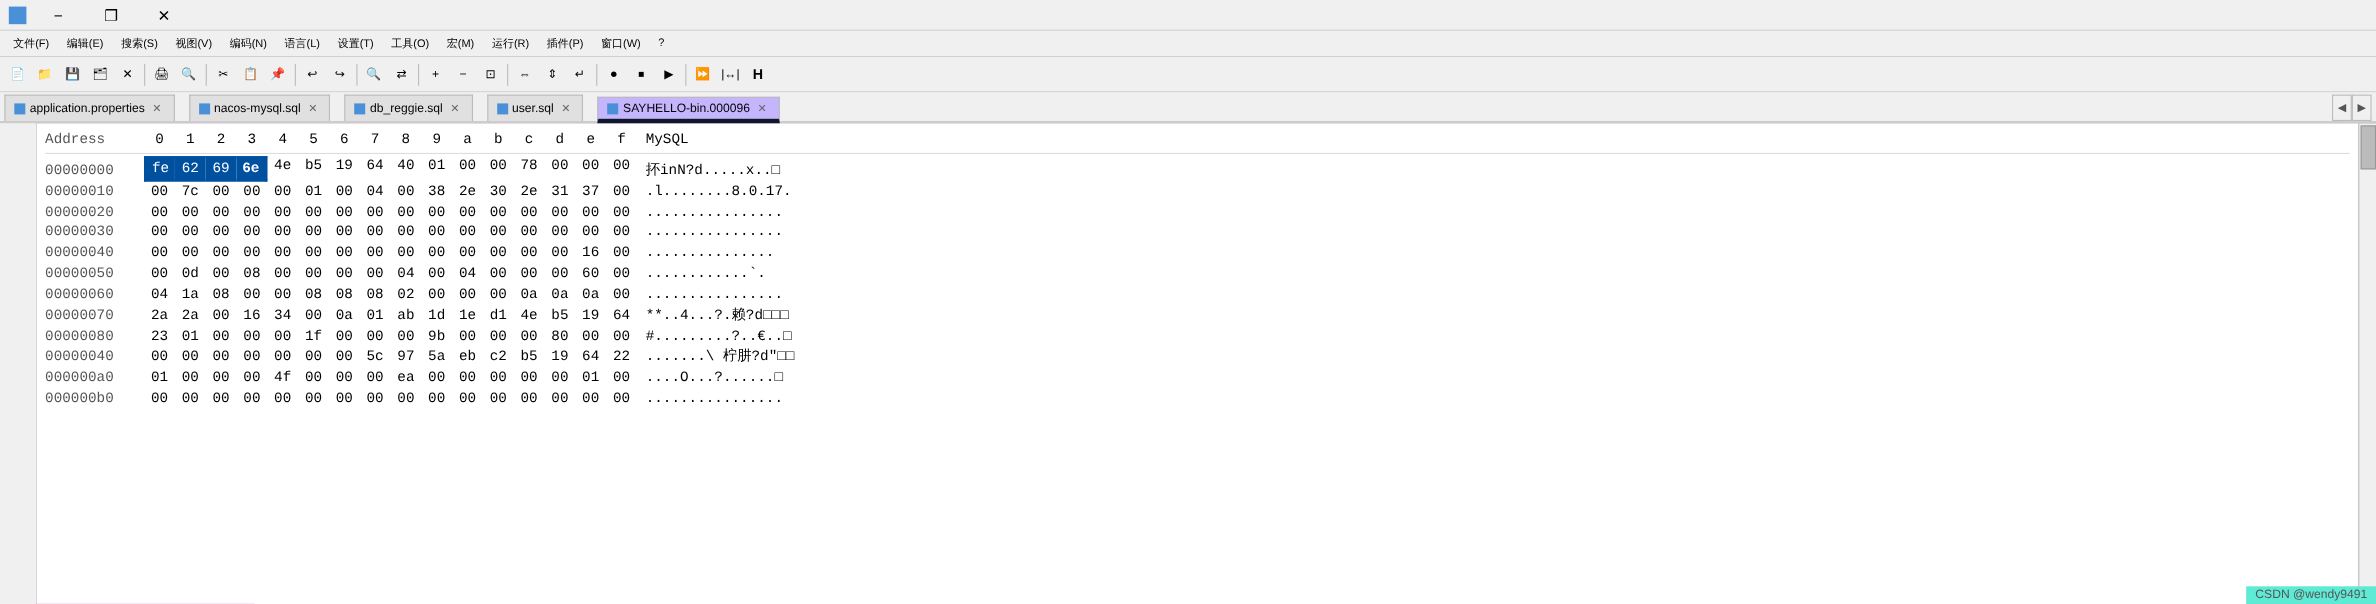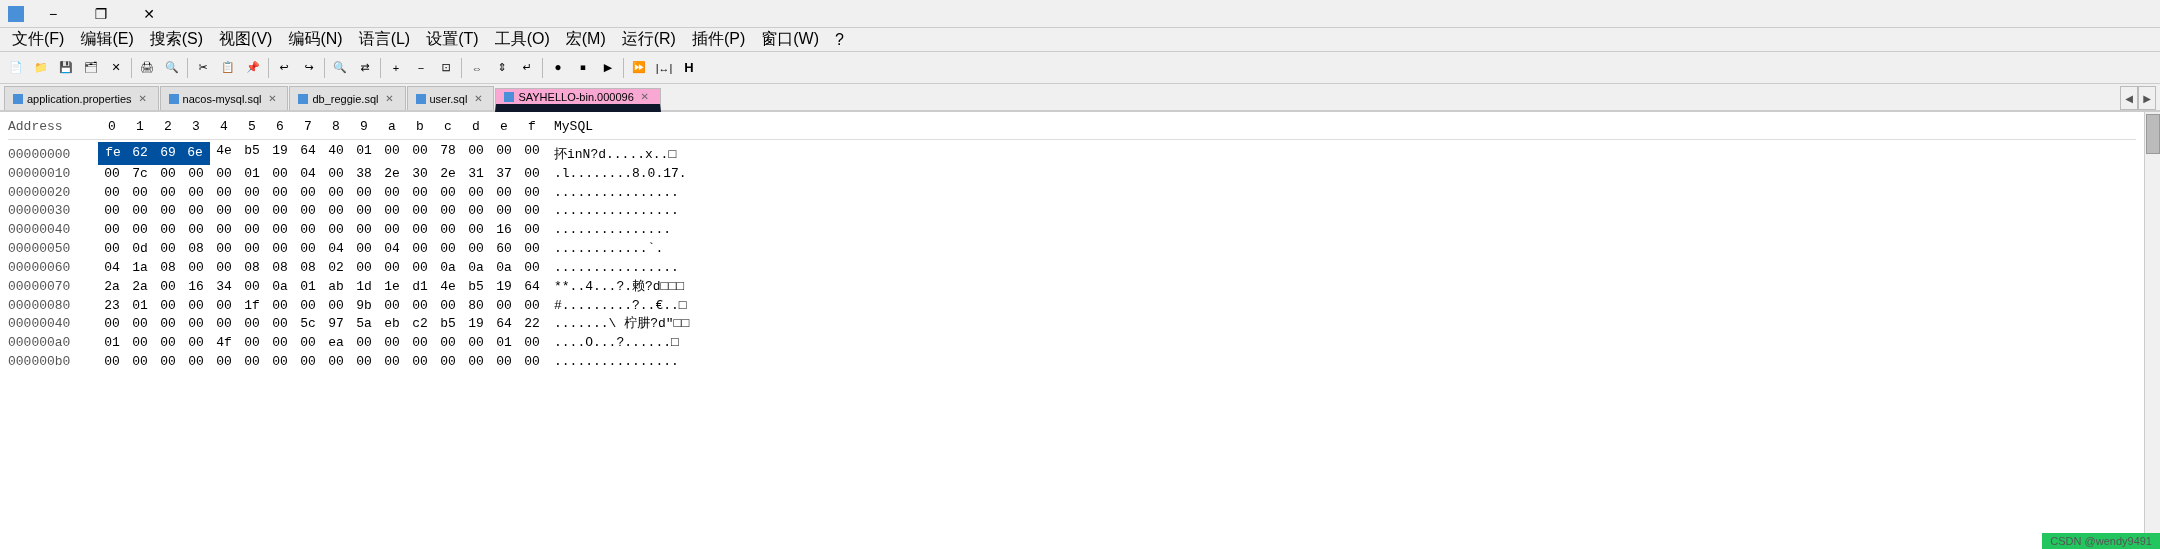--- a/index.html
+++ b/index.html
@@ -46,21 +46,21 @@
       border: none;
     }
 
     
     .menu-bar {
       background: #f0f0f0;
       height: 24px;
       display: flex;
       align-items: center;
       padding: 0 4px;
-      font-size: 16px;
+      font-size: 10px;
       font-family: Arial, sans-serif;
       border-bottom: 1px solid #ccc;
     }
     .menu-item {
       padding: 2px 8px;
       cursor: pointer;
       height: 100%;
       display: flex; align-items: center;
     }
 
@@ -91,37 +91,38 @@
     
     .tab-bar {
       background: #f0f0f0;
       height: 28px;
       display: flex;
       align-items: flex-end;
       padding: 0 4px;
       border-bottom: 2px solid #ccc;
       font-size: 12px;
       font-family: Arial, sans-serif;
+      gap: 12px;
     }
     .tab {
       display: flex;
       align-items: center;
       height: 24px;
       padding: 0 8px;
       border: 1px solid #bbb;
       border-bottom: none;
       background: #e0e0e0;
       cursor: pointer;
       gap: 4px;
       font-size: 11px;
       margin-right: 1px;
     }
     .tab.active {
-      background: #f9a8d4;
-      border-bottom: 8px solid #0f172a;
+      background: #c4b5fd;
+      border-bottom: 4px solid #0f172a;
       margin-bottom: -2px;
       z-index: 1;
       justify-content: flex-end;
     }
     .tab-icon {
       width: 12px; height: 12px;
       background: #4a90d9;
       display: inline-block;
     }
     .tab-close {
@@ -143,20 +144,21 @@
       font-size: 10px;
       color: #555;
       border: 1px solid #bbb;
     }
 
     
     .main-area {
       display: flex;
       height: calc(549px - 28px - 24px - 32px - 28px);
       background: #701a75;
+      margin-left: 33px;
     }
 
     
     .hex-content {
       flex: 1;
       background: #fff;
       padding: 4px 8px;
       font-family: 'Courier New', Courier, monospace;
       font-size: 13px;
       overflow: hidden;
@@ -220,21 +222,21 @@
 
     
     .status-bar {
       position: fixed;
       bottom: 0;
       right: 0;
       padding: 2px 8px;
       font-size: 11px;
       font-family: Arial, sans-serif;
       color: #555;
-      background: #22c55e;
+      background: #5eead4;
     }
   </style>
 </head>
 <body>
 
 <div class="title-bar">
   <span class="title-bar-icon"></span>
   <div class="title-controls">
     <button class="title-btn">−</button>
     <button class="title-btn">❐</button>
@@ -353,21 +355,21 @@
       <span class="col-dump">MySQL</span>
     </div>
 
     <div id="hex-rows-container">
         <div class="hex-row">
           <span class="col-address">00000000</span>
           <div class="col-hex">
             <span class="hex-byte selected" style="border-left: 2px solid rgb(0, 80, 160); border-top: 2px solid rgb(0, 80, 160); border-bottom: 2px solid rgb(0, 80, 160);">fe</span>
             <span class="hex-byte selected" style="border-top: 2px solid rgb(0, 80, 160); border-bottom: 2px solid rgb(0, 80, 160);">62</span>
             <span class="hex-byte selected" style="border-top: 2px solid rgb(0, 80, 160); border-bottom: 2px solid rgb(0, 80, 160);">69</span>
-            <span class="hex-byte selected" style="border-right: 2px solid rgb(0, 80, 160); border-top: 2px solid rgb(0, 80, 160); border-bottom: 2px solid rgb(0, 80, 160);">6e</span>
+            <span class="hex-byte selected" style="border-right: 2px solid rgb(0, 80, 160); border-top: 2px solid rgb(0, 80, 160); border-bottom: 2px solid rgb(0, 80, 160); font-weight: bold;">6e</span>
             <span class="hex-byte">4e</span>
             <span class="hex-byte">b5</span>
             <span class="hex-byte">19</span>
             <span class="hex-byte">64</span>
             <span class="hex-byte">40</span>
             <span class="hex-byte">01</span>
             <span class="hex-byte">00</span>
             <span class="hex-byte">00</span>
             <span class="hex-byte">78</span>
             <span class="hex-byte">00</span>

